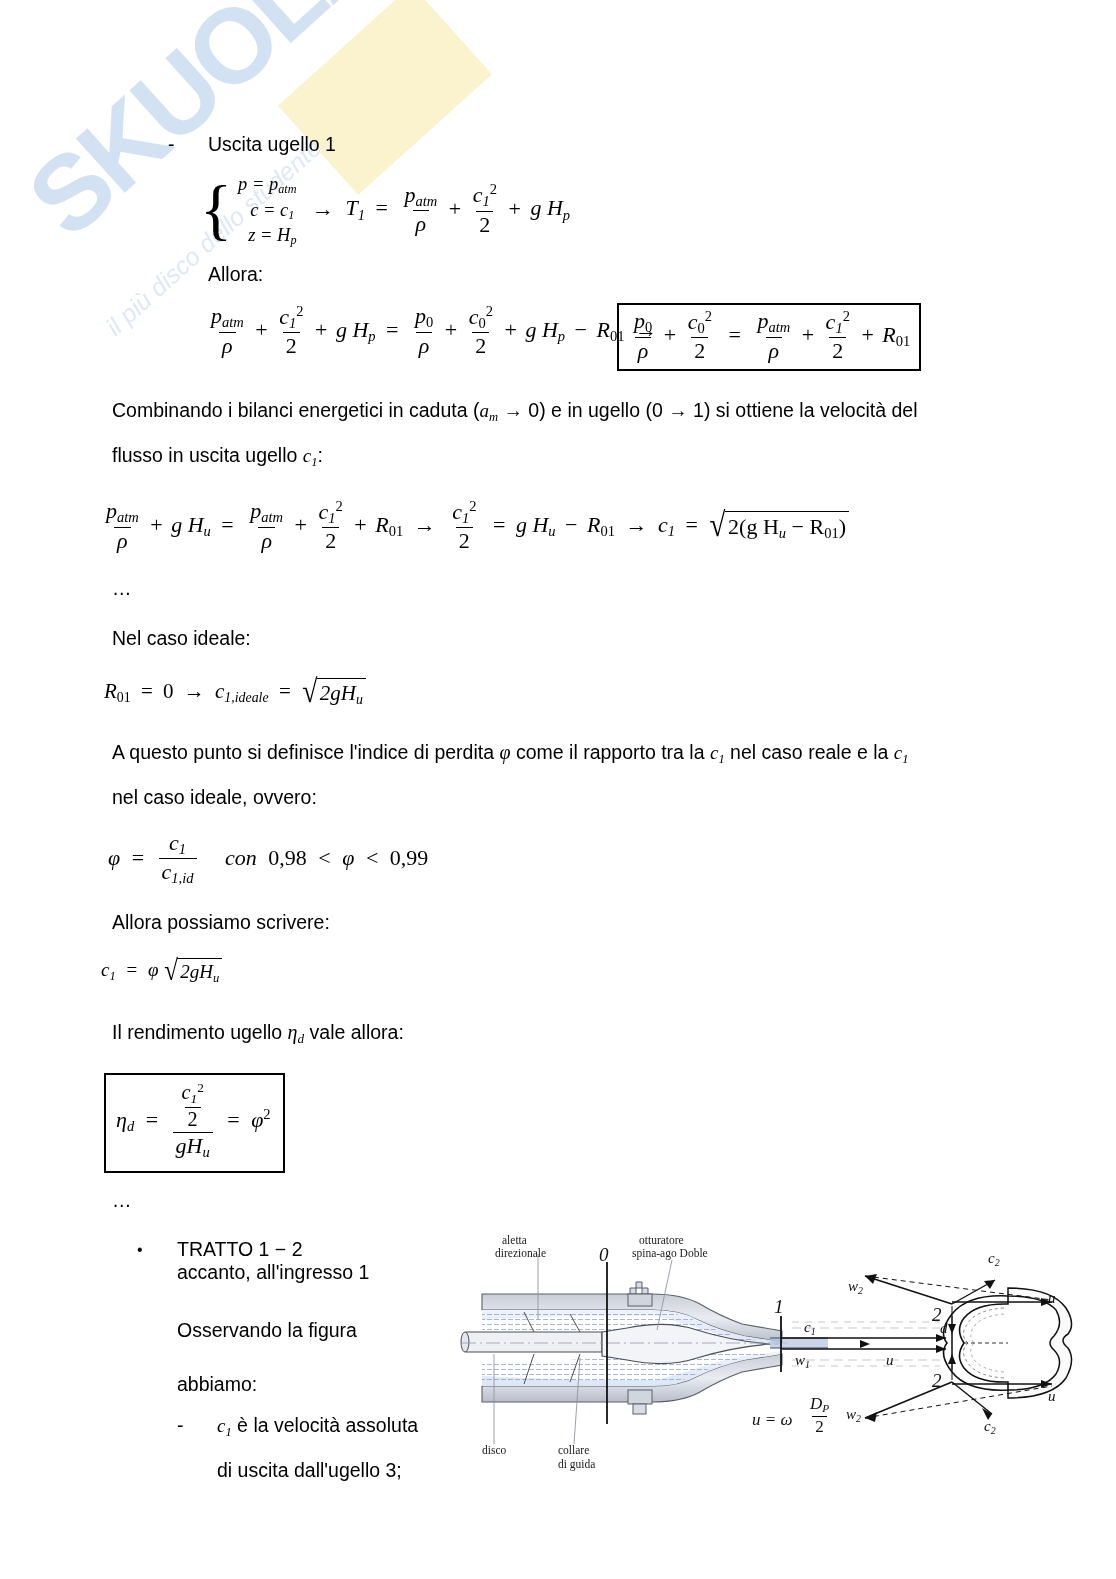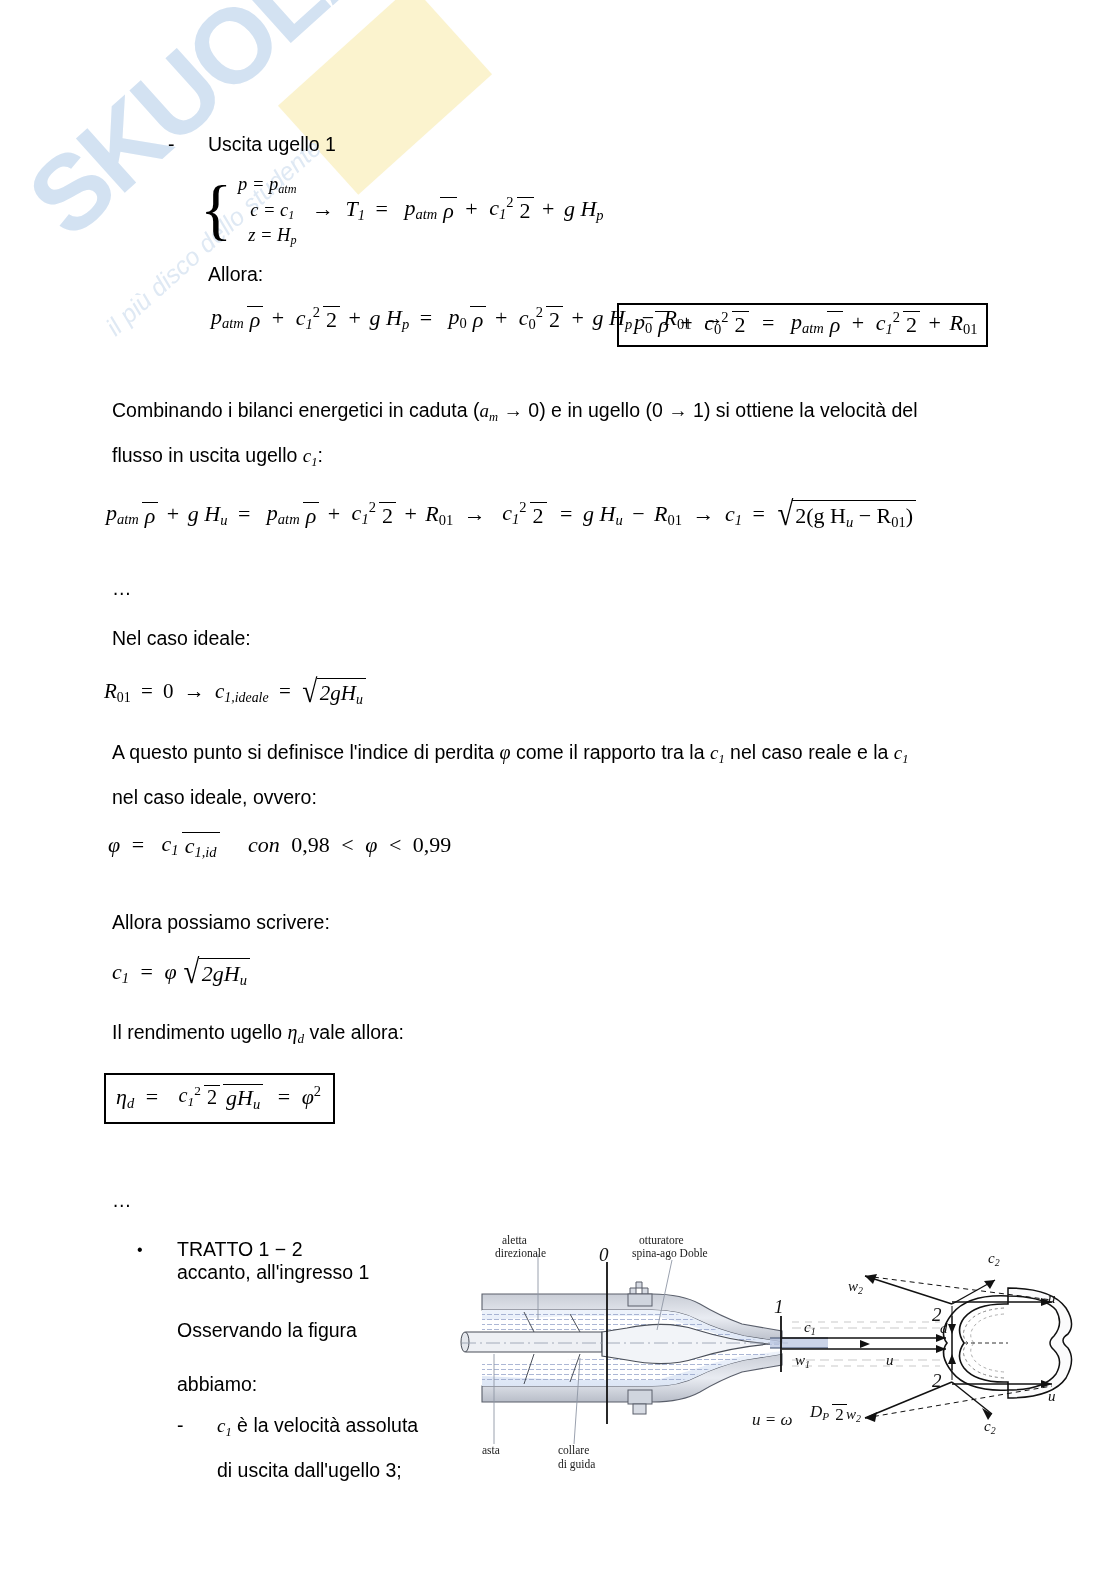--- a/index.html
+++ b/index.html
@@ -96,21 +96,21 @@
     font-family: "Liberation Serif", serif;
     font-style: italic;
     color: #000;
     white-space: nowrap;
   }
   .math .up { font-style: normal; }
   .math .num { font-style: normal; }
 
   .frac {
     display: inline-flex;
-    flex-direction: row;
+    flex-direction: column;
     align-items: center;
     vertical-align: middle;
     margin: 0 3px;
     position: relative;
     top: -0.05em;
   }
   .frac > .fnum {
     padding: 0 3px 1px 3px;
     line-height: 1.05;
   }
@@ -391,21 +391,21 @@
       <span style="margin-left:20px;">con</span>
       <span class="num" style="margin-left:6px;">0,98</span>
       <span class="up" style="margin:0 6px;">&lt;</span>
       <span>φ</span>
       <span class="up" style="margin:0 6px;">&lt;</span>
       <span class="num">0,99</span>
     </div>
 
     <div class="abs body-text" style="left:112px; top:910px;">Allora possiamo scrivere:</div>
 
-    <div class="abs math" style="left:112px; top:958px; font-size:22px;text-align:center;">
+    <div class="abs math" style="left:101px; top:958px; font-size:19px;text-align:center;">
       <span>c</span><sub>1</sub>
       <span class="up" style="margin:0 6px;">=</span>
       <span>φ</span>
       <span class="sqrt">
         <span class="radical">√</span>
         <span class="radicand"><span>2gH</span><sub>u</sub></span>
       </span>
     </div>
 
     <div class="abs body-text" style="left:112px; top:1020px;">
@@ -564,31 +564,31 @@
           <line x1="340" y1="128" x2="488" y2="128" stroke="#555" stroke-width="0.7" stroke-dasharray="9 5"></line>
           <line x1="340" y1="134" x2="488" y2="134" stroke="#555" stroke-width="0.7" stroke-dasharray="7 6"></line>
         </g>
       </svg>
 
       
       <div class="fig-label" style="left:50px; top:2px;">aletta</div>
       <div class="fig-label" style="left:43px; top:15px;">direzionale</div>
       <div class="fig-label" style="left:187px; top:2px;">otturatore</div>
       <div class="fig-label" style="left:180px; top:15px;">spina-ago Doble</div>
-      <div class="fig-label" style="left:30px; top:212px;">asta</div>
+      <div class="fig-label" style="left:30px; top:212px;">disco</div>
       <div class="fig-label" style="left:106px; top:212px;">collare</div>
       <div class="fig-label" style="left:106px; top:226px;">di guida</div>
 
       <div class="fig-math big" style="left:147px; top:12px;">0</div>
       <div class="fig-math big" style="left:322px; top:64px;">1</div>
 
       <div class="fig-math" style="left:300px; top:178px; font-size:17px;">
         <span>u = ω</span>
       </div>
-      <div class="fig-math" style="left:352px; top:172px;">
+      <div class="fig-math" style="left:352px; top:164px;">
         <span class="frac" style="font-size:17px;">
           <span class="fnum"><span>D</span><sub>P</sub></span>
           <span class="fden" style="font-style:normal;">2</span>
         </span>
       </div>
 
       <div class="fig-math" style="left:352px; top:87px;">
         <span>c</span><sub>1</sub>
       </div>
       <div class="fig-math" style="left:343px; top:120px;">

